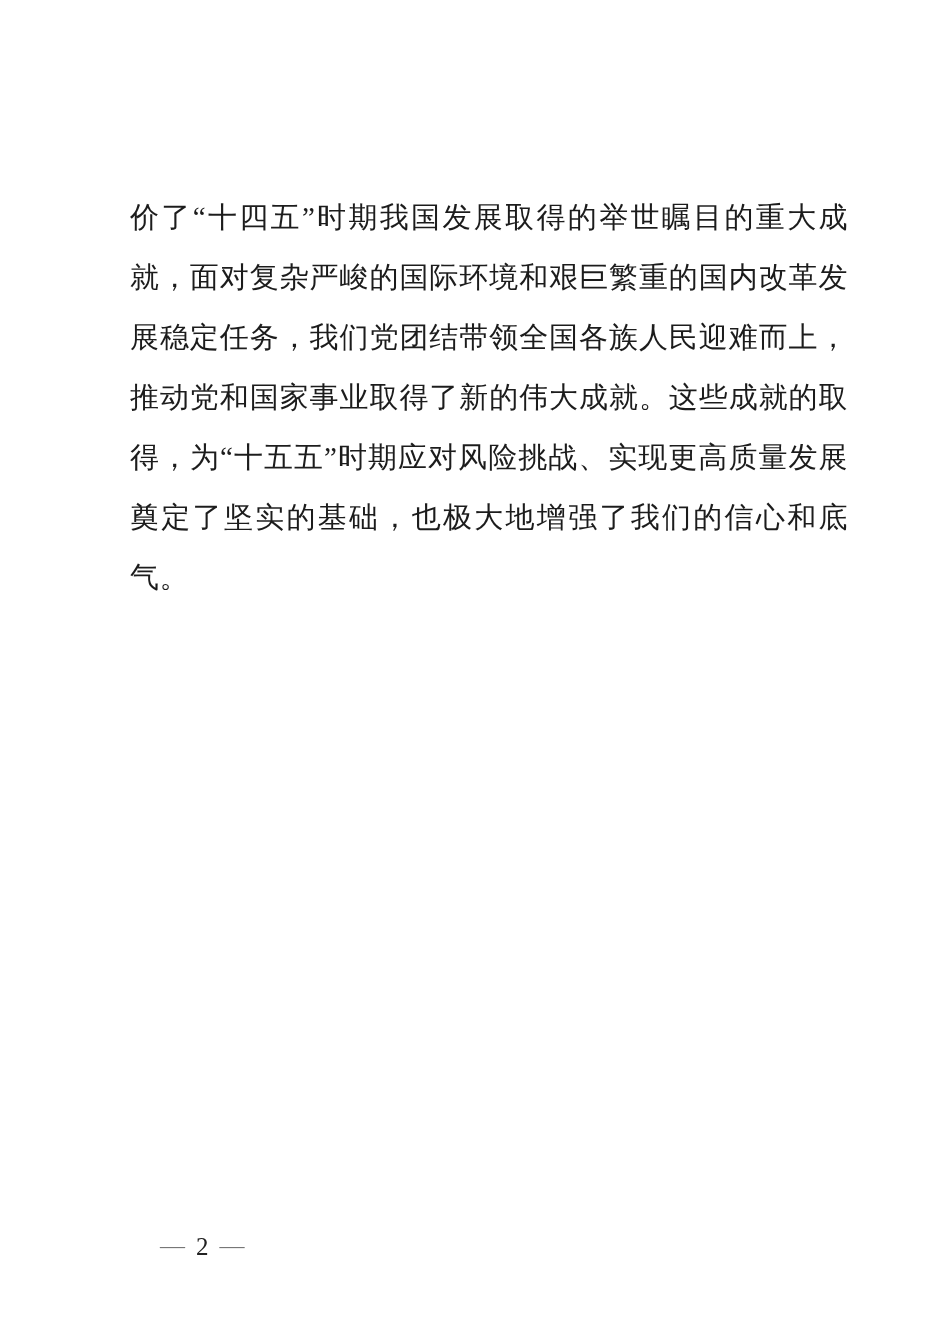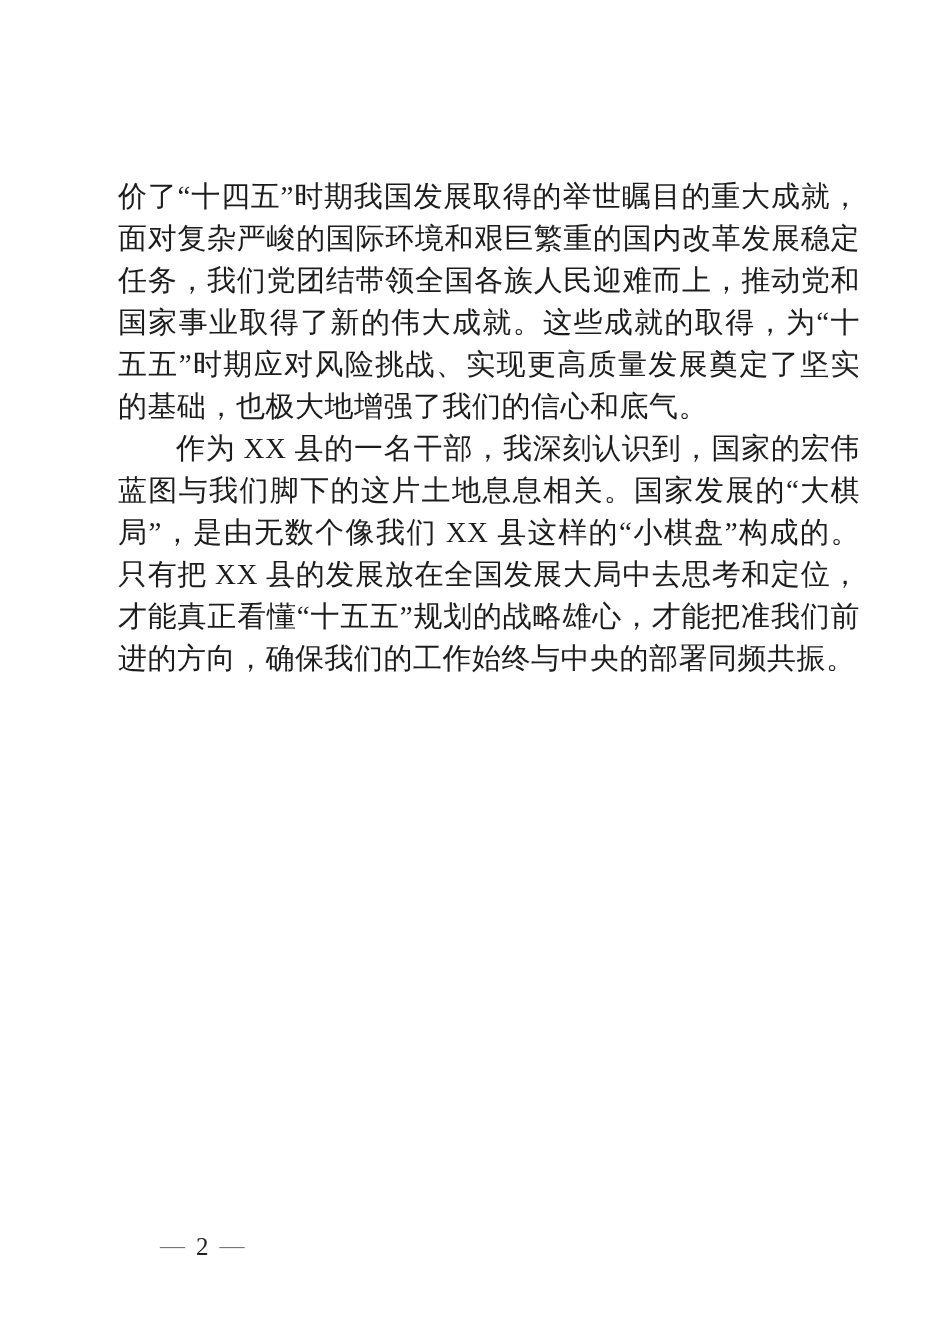--- a/index.html
+++ b/index.html
@@ -18,24 +18,24 @@
     font-family: "Liberation Serif", "DejaVu Serif", serif;
     color: #1c1c1c;
   }
   .content {
     position: absolute;
     left: 118px;
     top: 175px;
     width: 742px;
   }
   .para {
-    margin: 0;
+    margin: 12px;
     padding: 0;
     font-size: 29px;
-    line-height: 42px;
+    line-height: 60px;
     text-align: justify;
     text-justify: inter-ideograph;
     letter-spacing: 0.5px;
     word-break: break-all;
   }
   .para.indent {
     text-indent: 58px;
   }
   .footer {
     position: absolute;
@@ -55,21 +55,20 @@
     color: #222222;
     font-family: "Liberation Serif", "DejaVu Serif", serif;
   }
 </style>
 </head>
 <body>
 
 <div class="page">
   <div class="content">
     <p class="para">价了“十四五”时期我国发展取得的举世瞩目的重大成就，面对复杂严峻的国际环境和艰巨繁重的国内改革发展稳定任务，我们党团结带领全国各族人民迎难而上，推动党和国家事业取得了新的伟大成就。这些成就的取得，为“十五五”时期应对风险挑战、实现更高质量发展奠定了坚实的基础，也极大地增强了我们的信心和底气。</p>
-    <p class="para indent">作为 XX 县的一名干部，我深刻认识到，国家的宏伟蓝图与我们脚下的这片土地息息相关。国家发展的“大棋局”，是由无数个像我们 XX 县这样的“小棋盘”构成的。只有把 XX 县的发展放在全国发展大局中去思考和定位，才能真正看懂“十五五”规划的战略雄心，才能把准我们前进的方向，确保我们的工作始终与中央的部署同频共振。</p>
   </div>
 
   <div class="footer">
     <span class="dash">—</span>
     <span class="pagenum">2</span>
     <span class="dash">—</span>
   </div>
 </div>
 
 </body></html>

